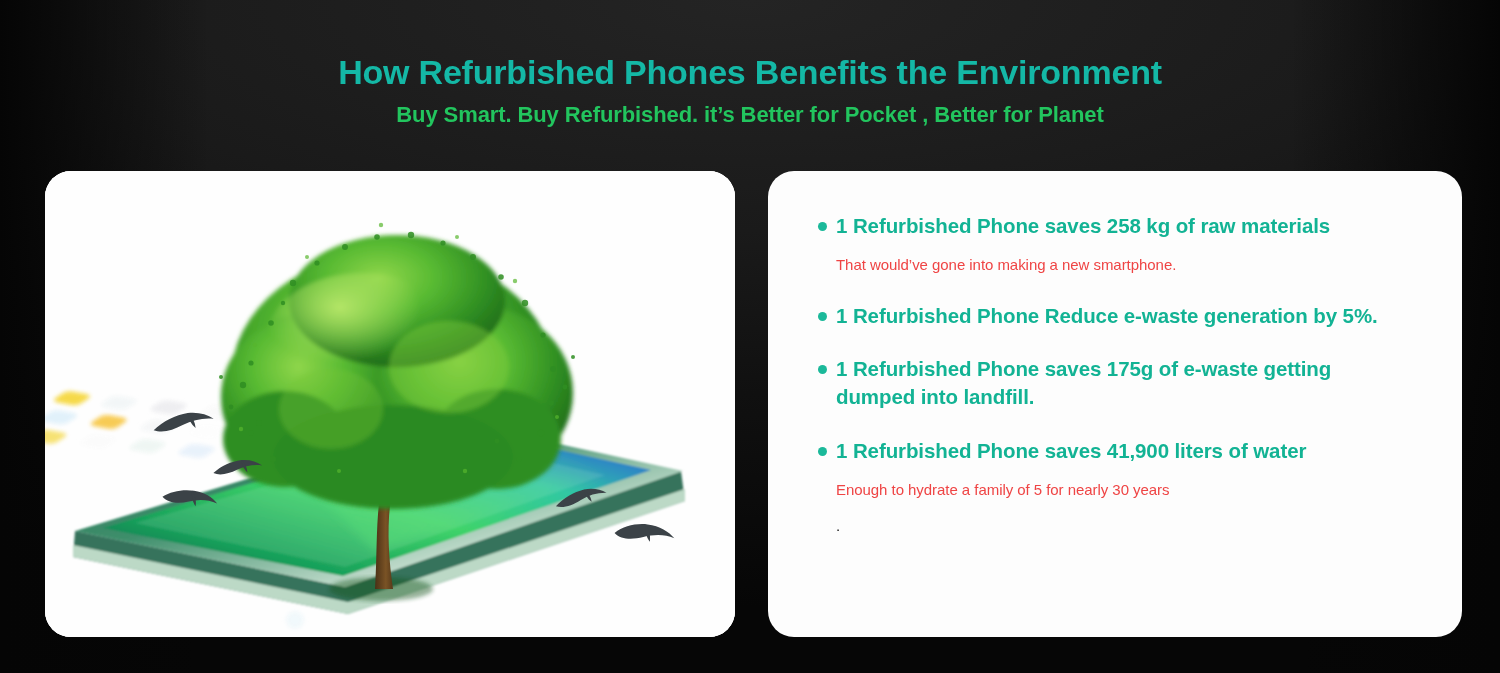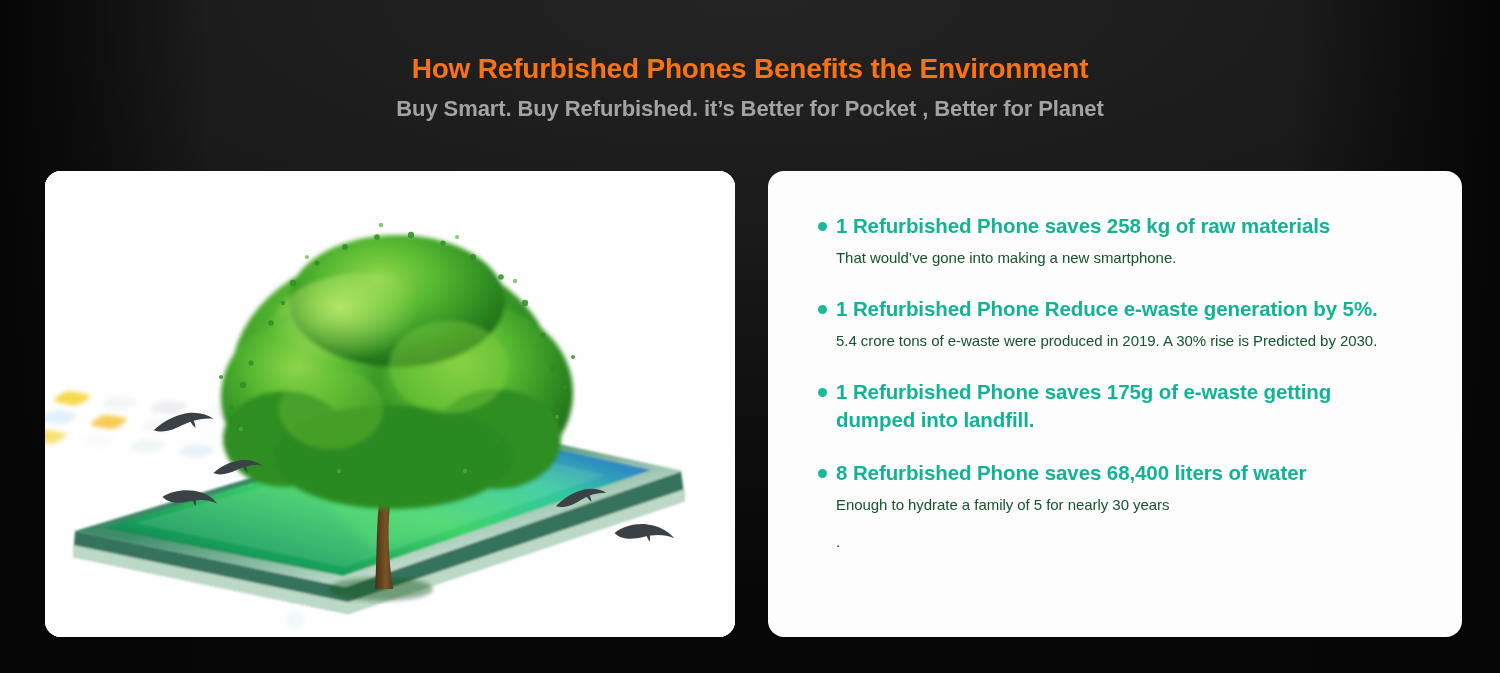--- a/index.html
+++ b/index.html
@@ -20,50 +20,50 @@
     content:"";
     position:absolute; inset:0;
     background:linear-gradient(90deg,#050505 0%,rgba(5,5,5,0) 14%,rgba(5,5,5,0) 86%,#050505 100%);
   }
 
   .page{ position:relative; z-index:2; width:1500px; height:673px; }
 
   
   .header{ position:absolute; top:0; left:0; right:0; text-align:center; padding-top:54px; }
   .title{
-    color:#f97316; font-size:28px; font-weight:bold; letter-spacing:-0.2px; line-height:1.1;
+    color:#14b8a6; font-size:34px; font-weight:bold; letter-spacing:-0.2px; line-height:1.1;
   }
   .subtitle{
-    margin-top:11px; color:#a3a3a3; font-size:22px; font-weight:bold; letter-spacing:-0.1px;
+    margin-top:11px; color:#22c55e; font-size:22px; font-weight:bold; letter-spacing:-0.1px;
   }
 
   
   .card{
-    position:absolute; background:#fdfdfd; border-radius:16px; overflow:hidden;
+    position:absolute; background:#fdfdfd; border-radius:26px; overflow:hidden;
   }
   .card-image{ left:45px; top:171px; width:690px; height:466px; }
   .card-list { left:768px; top:171px; width:694px; height:466px; }
 
   
   .art{ position:absolute; inset:0; background:#fefefe; }
   .art svg{ position:absolute; inset:0; width:100%; height:100%; display:block; }
 
   
   .list{ padding:41px 24px 0 28px; }
   .li{ position:relative; padding-left:40px; margin-bottom:25px; }
   .li:last-child{ margin-bottom:0; }
   .dot{
     position:absolute; left:22px; top:10px; width:9px; height:9px; border-radius:50%;
     background:#1BB99A;
   }
   .li-title{
     color:#12B394; font-size:20.5px; font-weight:bold; line-height:1.38; letter-spacing:-0.1px;
   }
   .li-sub{
-    color:#14532d; font-size:15px; font-weight:normal; line-height:1.5; margin-top:7px;
+    color:#ef4444; font-size:15px; font-weight:normal; line-height:1.5; margin-top:14px;
     letter-spacing:-0.05px;
   }
   .li-tail{ color:#151515; font-size:15px; line-height:1.5; margin-top:14px; }
 </style>
 </head>
 <body>
 
 <div class="bg-wash"></div>
 
 <div class="page">
@@ -262,31 +262,30 @@
 
       <li class="li">
         <span class="dot"></span>
         <div class="li-title">1 Refurbished Phone saves 258 kg of raw materials</div>
         <div class="li-sub">That would’ve gone into making a new smartphone.</div>
       </li>
 
       <li class="li">
         <span class="dot"></span>
         <div class="li-title">1 Refurbished Phone Reduce e-waste generation by 5%.</div>
-        <div class="li-sub">5.4 crore tons of e-waste were produced in 2019. A 30% rise is Predicted by 2030.</div>
       </li>
 
       <li class="li" style="padding-right:60px;">
         <span class="dot"></span>
         <div class="li-title">1 Refurbished Phone saves 175g of e-waste getting dumped into landfill.</div>
       </li>
 
       <li class="li">
         <span class="dot"></span>
-        <div class="li-title">8 Refurbished Phone saves 68,400 liters of water</div>
+        <div class="li-title">1 Refurbished Phone saves 41,900 liters of water</div>
         <div class="li-sub">Enough to hydrate a family of 5 for nearly 30 years</div>
         <div class="li-tail">.</div>
       </li>
 
     </ul>
   </div>
 
 </div>
 
 </body></html>

